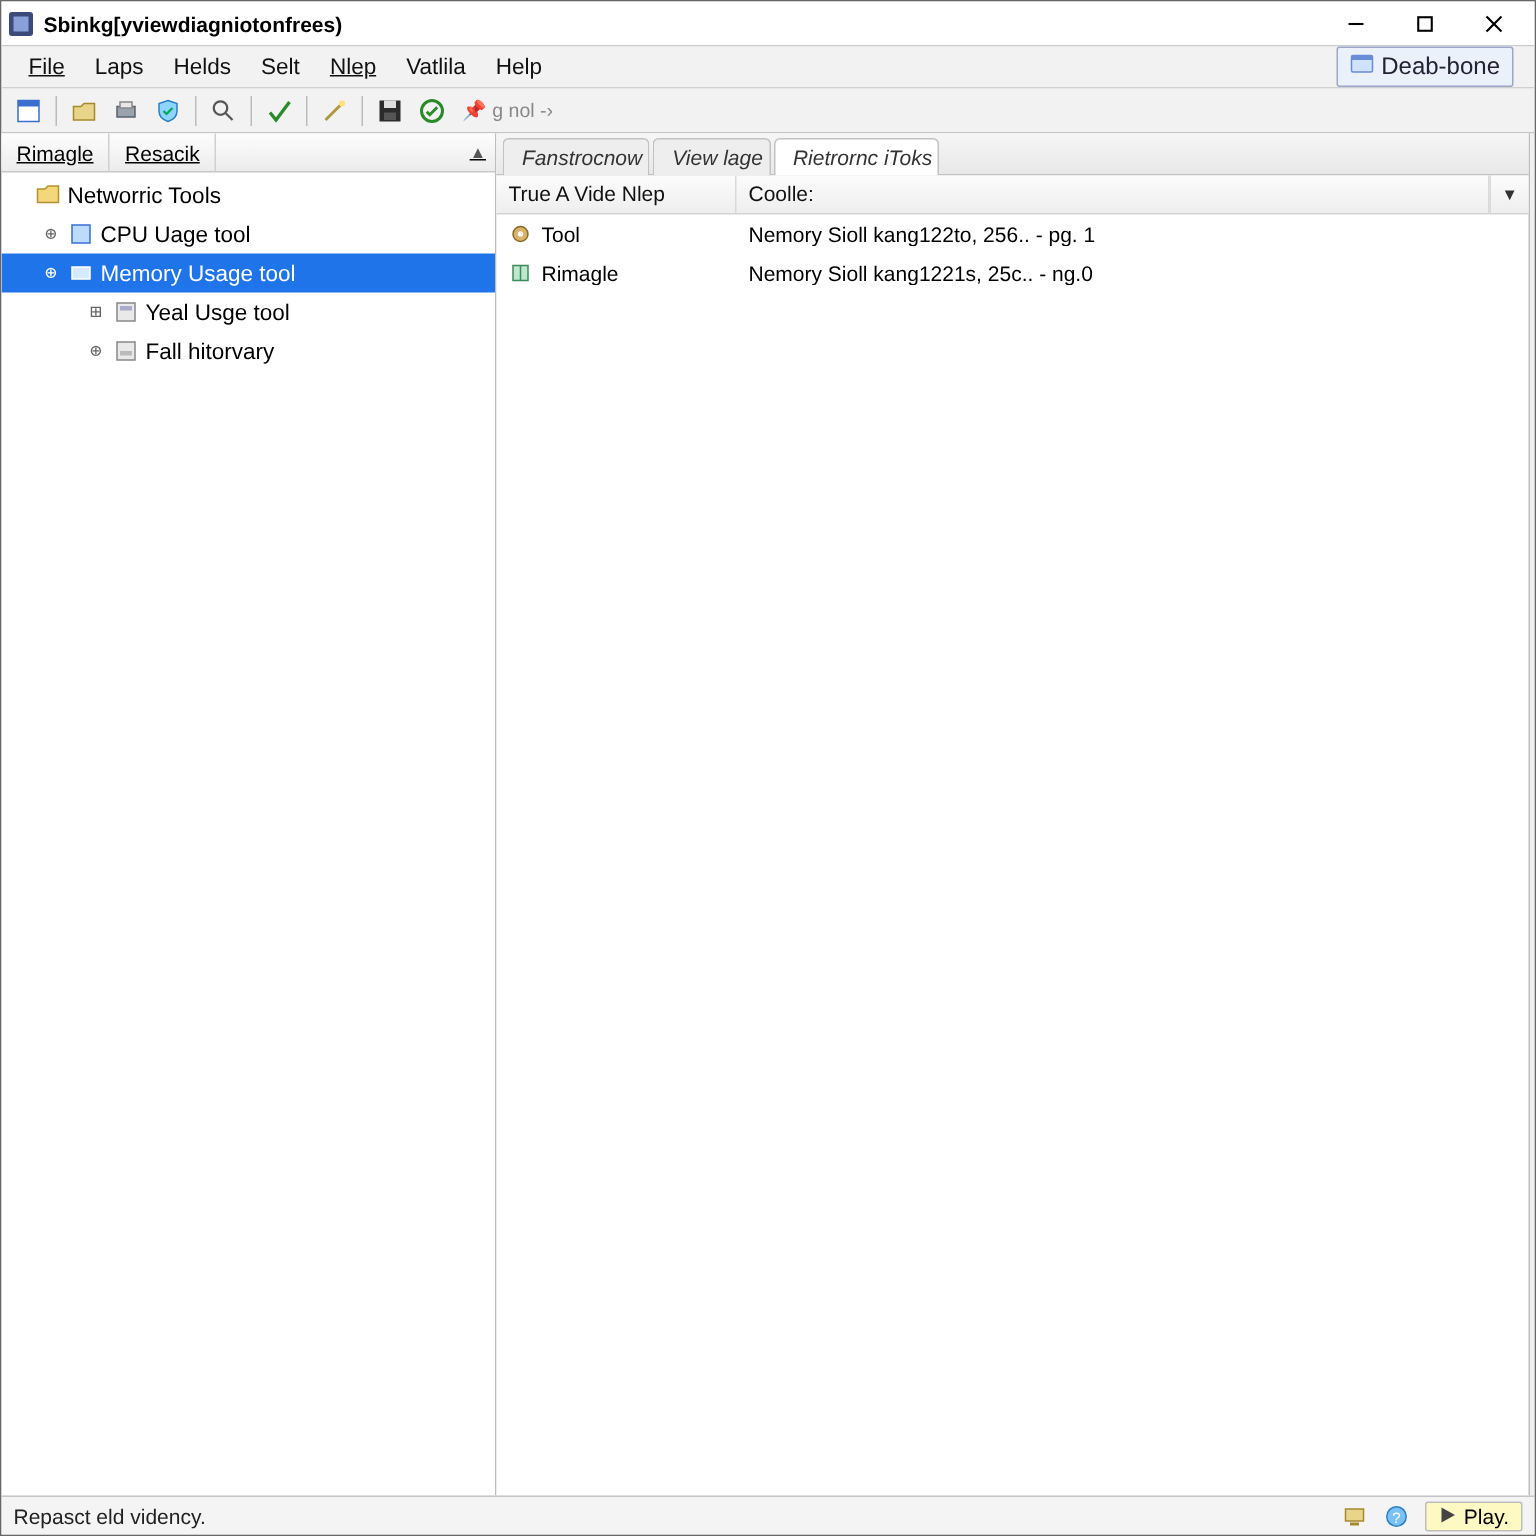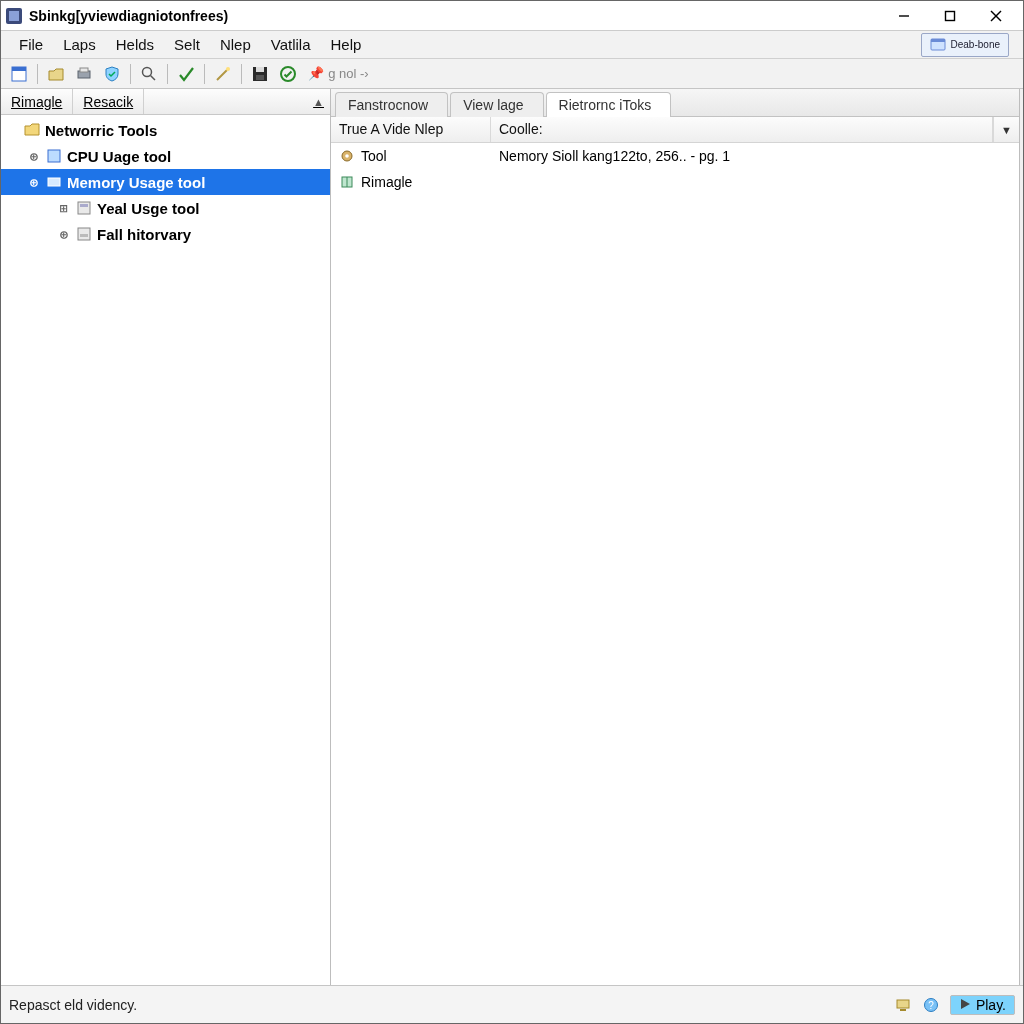--- a/index.html
+++ b/index.html
@@ -10,77 +10,77 @@
   .titlebar { height: 30px; background: #fff; display: flex; align-items: center; padding: 0 4px; border-bottom: 1px solid #ccc; font-weight: bold; }
   .titlebar .app-icon { width: 18px; height: 18px; margin-right: 6px; }
   .titlebar .title { flex: 1; font-size: 14px; color: #000; }
   .titlebar .win-controls { display: flex; gap: 0; }
   .titlebar .win-btn { width: 46px; height: 30px; display: flex; align-items: center; justify-content: center; }
   .titlebar .win-btn svg { pointer-events: none; }
 
   
   .menubar { height: 28px; background: #f2f2f2; display: flex; align-items: center; padding: 0 8px; border-bottom: 1px solid #d0d0d0; }
   .menubar .menu-item { padding: 3px 10px; font-size: 15px; color: #111; }
-  .menubar .menu-item .ul { }
+  .menubar .menu-item .ul { text-decoration: underline; }
   .menubar .spacer { flex: 1; }
-  .deab-btn { display: flex; align-items: center; gap: 5px; padding: 2px 8px; border: 1px solid #9aa7c7; background: #eaf1fb; font-size: 10px; color: #223; border-radius: 2px; margin-right: 6px; }
+  .deab-btn { display: flex; align-items: center; gap: 5px; padding: 2px 8px; border: 1px solid #9aa7c7; background: #eaf1fb; font-size: 16px; color: #223; border-radius: 2px; margin-right: 6px; }
 
   
   .toolbar { height: 30px; background: #f2f2f2; display: flex; align-items: center; padding: 0 6px; gap: 4px; border-bottom: 1px solid #c5c5c5; }
   .tool-btn { width: 24px; height: 24px; display: flex; align-items: center; justify-content: center; border: 1px solid transparent; border-radius: 2px; }
   .tool-sep { width: 1px; height: 20px; background: #bbb; margin: 0 2px; }
   .tool-text { font-size: 13px; color: #888; padding: 0 4px; display: flex; align-items: center; gap: 4px; }
 
   
   .main { flex: 1; display: flex; min-height: 0; }
   .left-panel { width: 330px; border-right: 1px solid #bdbdbd; background: #fff; display: flex; flex-direction: column; }
   .right-panel { flex: 1; background: #fff; display: flex; flex-direction: column; border-right: 1px solid #bdbdbd; }
 
   
   .left-tabs { height: 26px; background: linear-gradient(#fdfdfd,#ececec); border-bottom: 1px solid #c8c8c8; display: flex; align-items: stretch; text-decoration: underline; }
   .left-tab { padding: 3px 10px; font-size: 14px; border-right: 1px solid #d0d0d0; display: flex; align-items: center; }
   .left-tabs .tab-collapse { margin-left: auto; display:flex; align-items:center; padding: 0 6px; font-size: 11px; color:#555;}
 
   
-  .tree { flex: 1; overflow: auto; font-size: 15px; font-weight: bold; }
+  .tree { flex: 1; overflow: auto; font-size: 15px; }
   .tree-root { padding: 2px 0; }
   .tree-row { display: flex; align-items: center; height: 26px; padding-left: 4px; white-space: nowrap; }
   .tree-row.depth1 { padding-left: 4px; }
   .tree-row.depth2 { padding-left: 26px; }
   .tree-row.depth3 { padding-left: 56px; }
   .tree-row.selected { background: #1e74e8; color: #fff; }
   .tree-row .exp { width: 14px; text-align: center; color: #666; font-family: monospace; font-size: 13px; }
   .tree-row.selected .exp { color: #fff; }
   .tree-row .ticon { width: 18px; height: 18px; margin: 0 4px; display:flex; align-items:center; justify-content:center; }
   .tree-row .tlabel { padding-right: 6px; }
 
   
   .right-tabs { height: 28px; background: linear-gradient(#f6f6f6,#e8e8e8); display: flex; align-items: flex-end; border-bottom: 1px solid #c2c2c2; padding-left: 4px; gap: 2px; }
-  .right-tab { padding: 4px 19px 4px 12px; font-size: 14px; color: #333; border: 1px solid #c2c2c2; border-bottom: none; background: #eee; border-radius: 4px 4px 0 0; position: relative; top: 1px; }
+  .right-tab { padding: 4px 4px 4px 12px; font-size: 14px; color: #333; border: 1px solid #c2c2c2; border-bottom: none; background: #eee; border-radius: 4px 4px 0 0; position: relative; top: 1px; font-style: italic; }
   .right-tab.active { background: #fff; }
 
   
   .list-header { height: 26px; background: linear-gradient(#fcfcfc,#eee); border-bottom: 1px solid #d4d4d4; display: flex; font-size: 14px; color: #111; }
   .list-header .col { padding: 4px 8px; border-right: 1px solid #d9d9d9; }
   .list-header .dropdown { margin-left: auto; width: 26px; display:flex; align-items:center; justify-content:center; border-left:1px solid #d9d9d9; color:#333; font-size:11px;}
   .col-a { width: 160px; }
   .col-b { flex: 1; }
 
   
   .list-body { flex: 1; overflow: auto; }
   .list-row { display: flex; align-items: center; height: 26px; font-size: 14px; }
   .list-row .cell { padding: 0 8px; white-space: nowrap; overflow: hidden; text-overflow: ellipsis; }
   .list-row .cell.col-a { display: flex; align-items: center; gap: 6px; }
   .list-row .ricon { width: 16px; height: 16px; display:flex; align-items:center; justify-content:center; flex-shrink:0;}
 
   
-  .statusbar { height: 38px; background: #f4f4f4; border-top: 1px solid #c5c5c5; display: flex; align-items: center; font-size: 14px; padding: 0 8px; gap: 10px; }
+  .statusbar { height: 26px; background: #f4f4f4; border-top: 1px solid #c5c5c5; display: flex; align-items: center; font-size: 14px; padding: 0 8px; gap: 10px; }
   .statusbar .status-text { flex: 1; color: #222; }
   .statusbar .sicon { width: 18px; height: 18px; display:flex; align-items:center; justify-content:center; }
-  .play-btn { display: flex; align-items: center; gap: 5px; padding: 1px 8px; border: 1px solid #bdbdbd; background: #7dd3fc; border-radius: 2px; font-size: 14px; }
+  .play-btn { display: flex; align-items: center; gap: 5px; padding: 1px 8px; border: 1px solid #bdbdbd; background: #fef9c3; border-radius: 2px; font-size: 14px; }
 
   
   .main::after { content:""; width:3px; background:#f0f0f0; }
 </style>
 </head>
 <body>
 
 <div class="window">
 
   <div class="titlebar">
@@ -286,20 +286,21 @@
         <div class="list-row">
           <div class="cell col-a">
             <span class="ricon">
                 <svg width="14" height="14">
                   <rect x="2" y="2" width="10" height="10" fill="#bfe6cf" stroke="#3d8a5a"></rect>
                   <line x1="7" y1="2" x2="7" y2="12" stroke="#3d8a5a"></line>
                 </svg>
               </span>
             <span>Rimagle</span>
           </div>
+          <div class="cell col-b">Nemory Sioll kang1221s, 25c.. - ng.0</div>
         </div>
       </div>
     </div>
   </div>
 
   <div class="statusbar">
     <span class="status-text">Repasct eld vidency.</span>
     <span class="sicon">
         <svg width="16" height="16">
           <rect x="2" y="3" width="12" height="8" fill="#e8d58a" stroke="#a58a2c"></rect>

